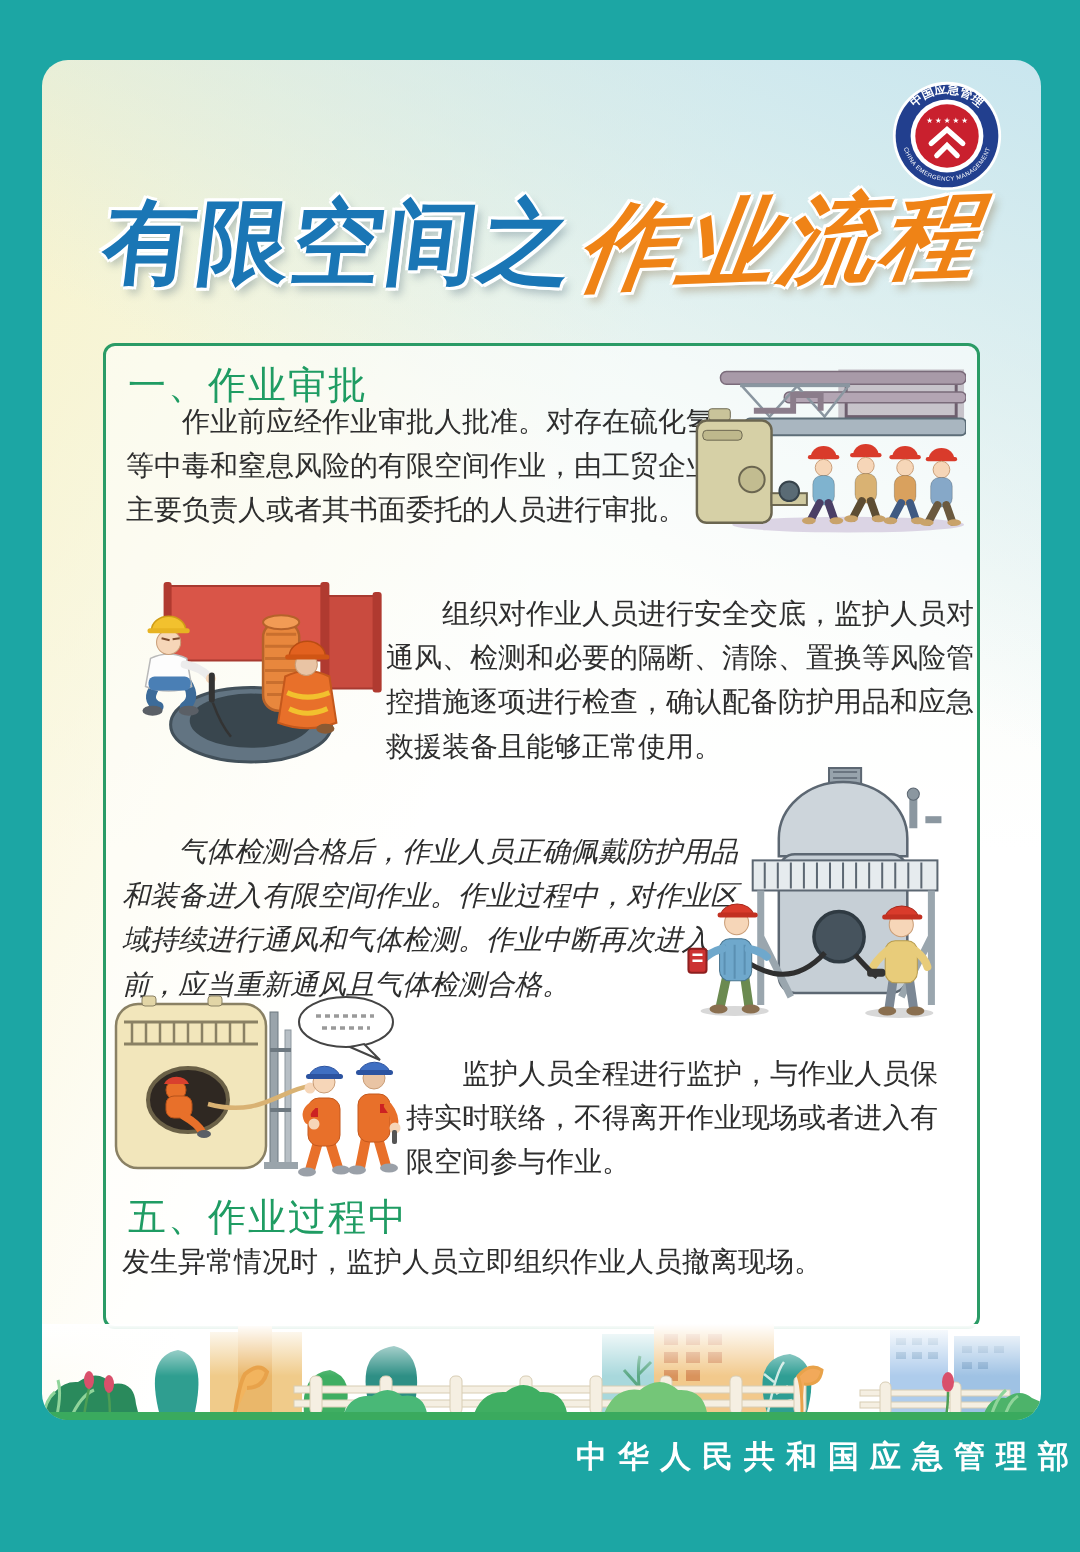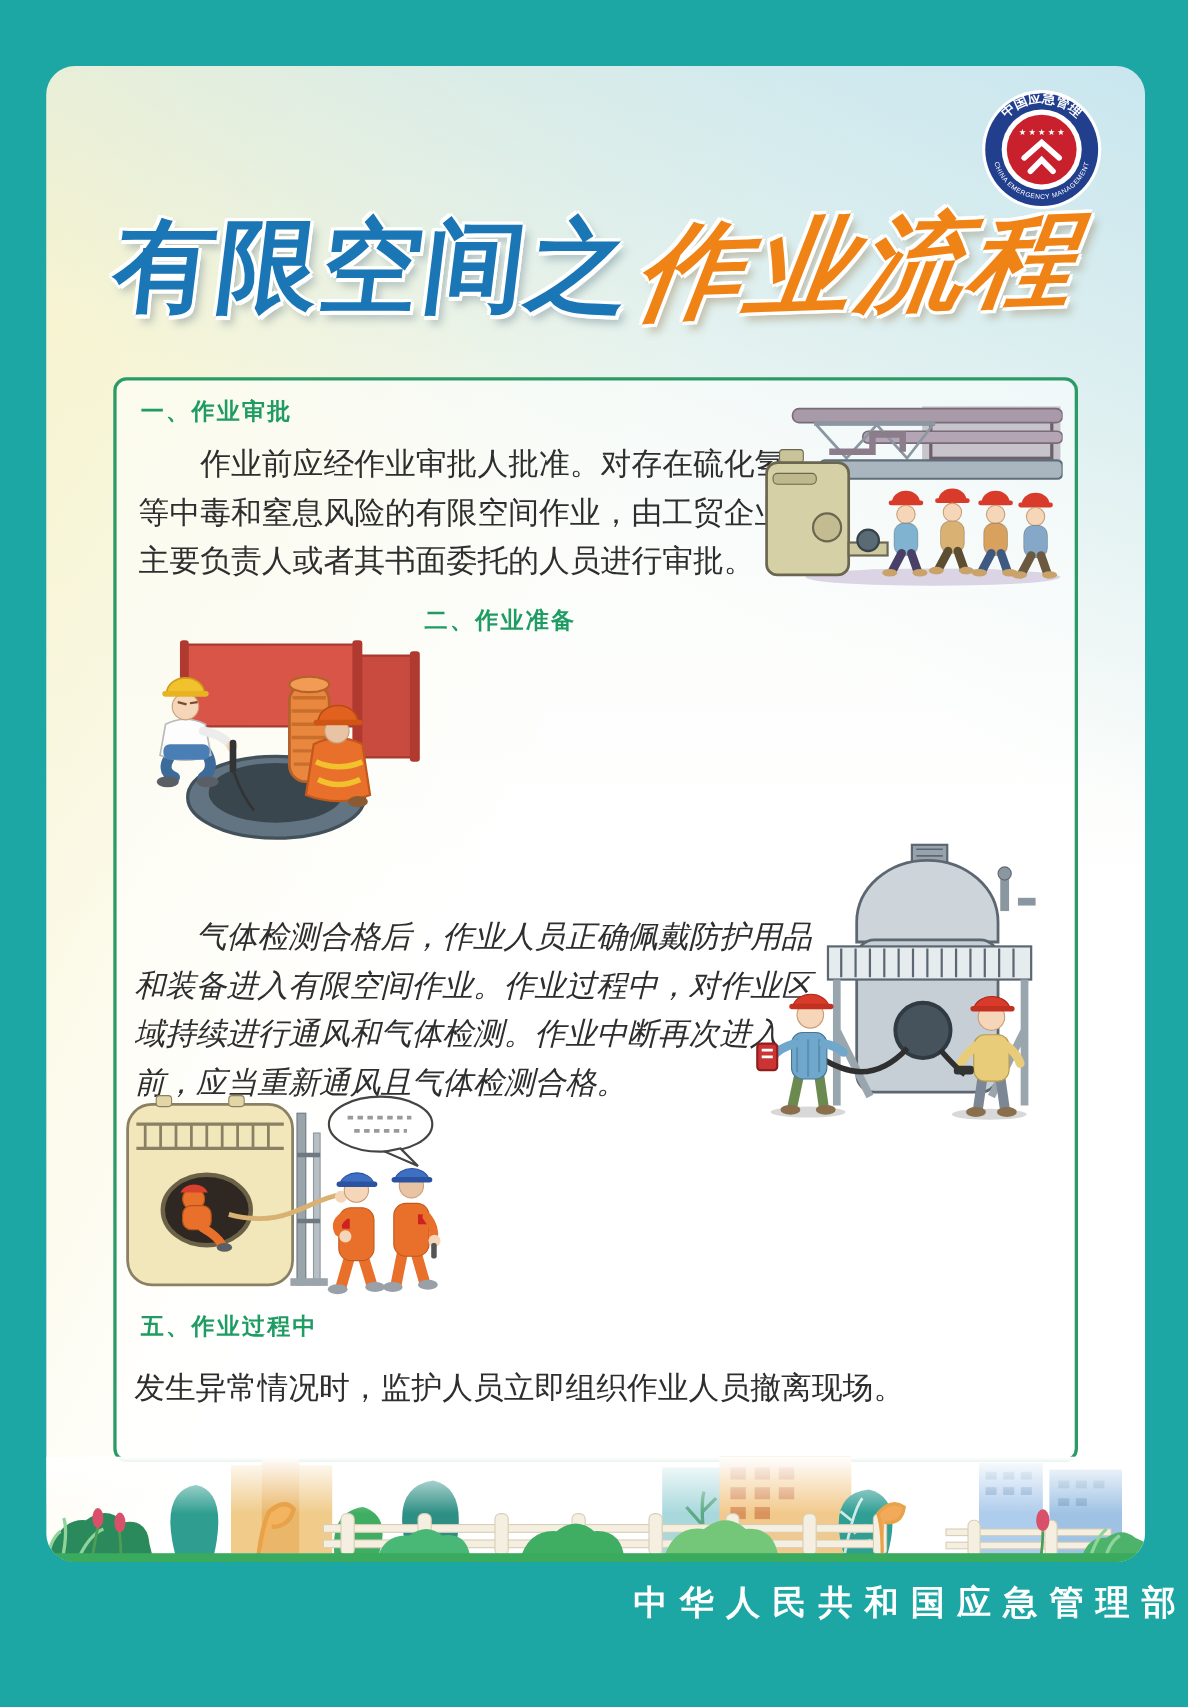--- a/index.html
+++ b/index.html
@@ -32,21 +32,21 @@
     font-size:96px;font-weight:bold;font-style:italic;color:#ef8316;
     transform:skewX(-10deg) rotate(-2deg);display:inline-block;letter-spacing:4px;
     text-shadow:3px 0 0 #fff,-3px 0 0 #fff,0 3px 0 #fff,0 -3px 0 #fff,
       3px 3px 0 #fff,-3px -3px 0 #fff,6px 7px 8px rgba(120,80,30,.35);
   }
   .content-box{
     position:absolute;left:61px;top:283px;width:871px;height:980px;
     border:3px solid #2a9b66;border-radius:12px;background:rgba(255,255,255,.55);
   }
   .sec-heading{
-    position:absolute;font-size:21px;font-weight:bold;color:#1f9c63;letter-spacing:2px;
+    position:absolute;font-size:38px;font-weight:normal;color:#1f9c63;letter-spacing:2px;
   }
   .sec-body{
     position:absolute;font-size:28px;line-height:1.58;color:#2e2e2e;
     text-align:left;
   }
   .indent{text-indent:2em;}
   .illus{position:absolute;}
   .illus svg{display:block;width:100%;height:100%;}
   .scenery{position:absolute;left:0;bottom:0;width:999px;height:96px;}
   .footer{
@@ -165,21 +165,21 @@
         <g>
           <path d="M172 104 q22 -11 44 0 l7 46 q-29 11 -58 0 z" fill="#e8702a" stroke="#c4581c" stroke-width="2"></path>
           <path d="M174 120 q20 9 42 0 M176 136 q18 9 38 0" stroke="#f2c12e" stroke-width="5" fill="none"></path>
           <circle cx="193" cy="92" r="11" fill="#e9c4a4" stroke="#c99d77"></circle>
           <path d="M176 84 a18 15 0 0 1 36 0 z" fill="#e2611f" stroke="#b94c12" stroke-width="1.5"></path>
           <rect x="172" y="82" width="44" height="5" rx="2.5" fill="#d05514"></rect>
           <ellipse cx="212" cy="156" rx="9" ry="5" fill="#8a5a33"></ellipse>
         </g>
       </svg>
     </div>
-    <div class="sec-heading" style="left:280px;top:204px;">二、作业准备</div>
+    <div class="sec-body indent" style="left:280px;top:246px;width:600px;">组织对作业人员进行安全交底，监护人员对通风、检测和必要的隔断、清除、置换等风险管控措施逐项进行检查，确认配备防护用品和应急救援装备且能够正常使用。</div>
 
     <div class="sec-body indent" style="left:16px;top:484px;width:620px;font-style:italic;">气体检测合格后，作业人员正确佩戴防护用品和装备进入有限空间作业。作业过程中，对作业区域持续进行通风和气体检测。作业中断再次进入前，应当重新通风且气体检测合格。</div>
     <div class="illus" style="left:580px;top:418px;width:287px;height:256px;">
       <svg viewBox="0 0 285 255">
         <g>
           <rect x="142" y="4" width="32" height="32" fill="#97a3ac" stroke="#5c6772" stroke-width="2"></rect>
           <path d="M146 8h24 M146 14h24 M146 20h24 M146 26h24" stroke="#5c6772" stroke-width="1.5"></path>
           <rect x="222" y="34" width="8" height="30" fill="#8b97a0"></rect>
           <circle cx="226" cy="30" r="6" fill="#8b97a0" stroke="#5c6772"></circle>
           <rect x="238" y="52" width="16" height="7" fill="#8b97a0"></rect>
@@ -274,20 +274,21 @@
           <rect x="268" y="114" width="10" height="9" fill="#cc2222"></rect>
           <path d="M276 116 q8 10 6 20" stroke="#e8702a" stroke-width="8" fill="none" stroke-linecap="round"></path>
           <circle cx="283" cy="138" r="5.5" fill="#f6d6b8"></circle>
           <rect x="280" y="140" width="5" height="14" rx="2" fill="#555"></rect>
           <circle cx="262" cy="88" r="11" fill="#e9c4a4" stroke="#c99d77"></circle>
           <path d="M247 82 a16 13 0 0 1 31 0 z" fill="#3f6fc2" stroke="#2c53a0"></path>
           <rect x="244" y="80" width="37" height="5" rx="2.5" fill="#2c53a0"></rect>
         </g>
       </svg>
     </div>
+    <div class="sec-body indent" style="left:300px;top:706px;width:558px;">监护人员全程进行监护，与作业人员保持实时联络，不得离开作业现场或者进入有限空间参与作业。</div>
 
     <div class="sec-heading" style="left:22px;top:846px;">五、作业过程中</div>
     <div class="sec-body" style="left:16px;top:894px;width:830px;">发生异常情况时，监护人员立即组织作业人员撤离现场。</div>
   </div>
 
   <div class="scenery">
     <svg viewBox="0 0 999 96" preserveAspectRatio="none">
       <defs>
         <linearGradient id="fadeTop" x1="0" y1="0" x2="0" y2="1">
           <stop offset="0" stop-color="#ffffff" stop-opacity="1"></stop>

